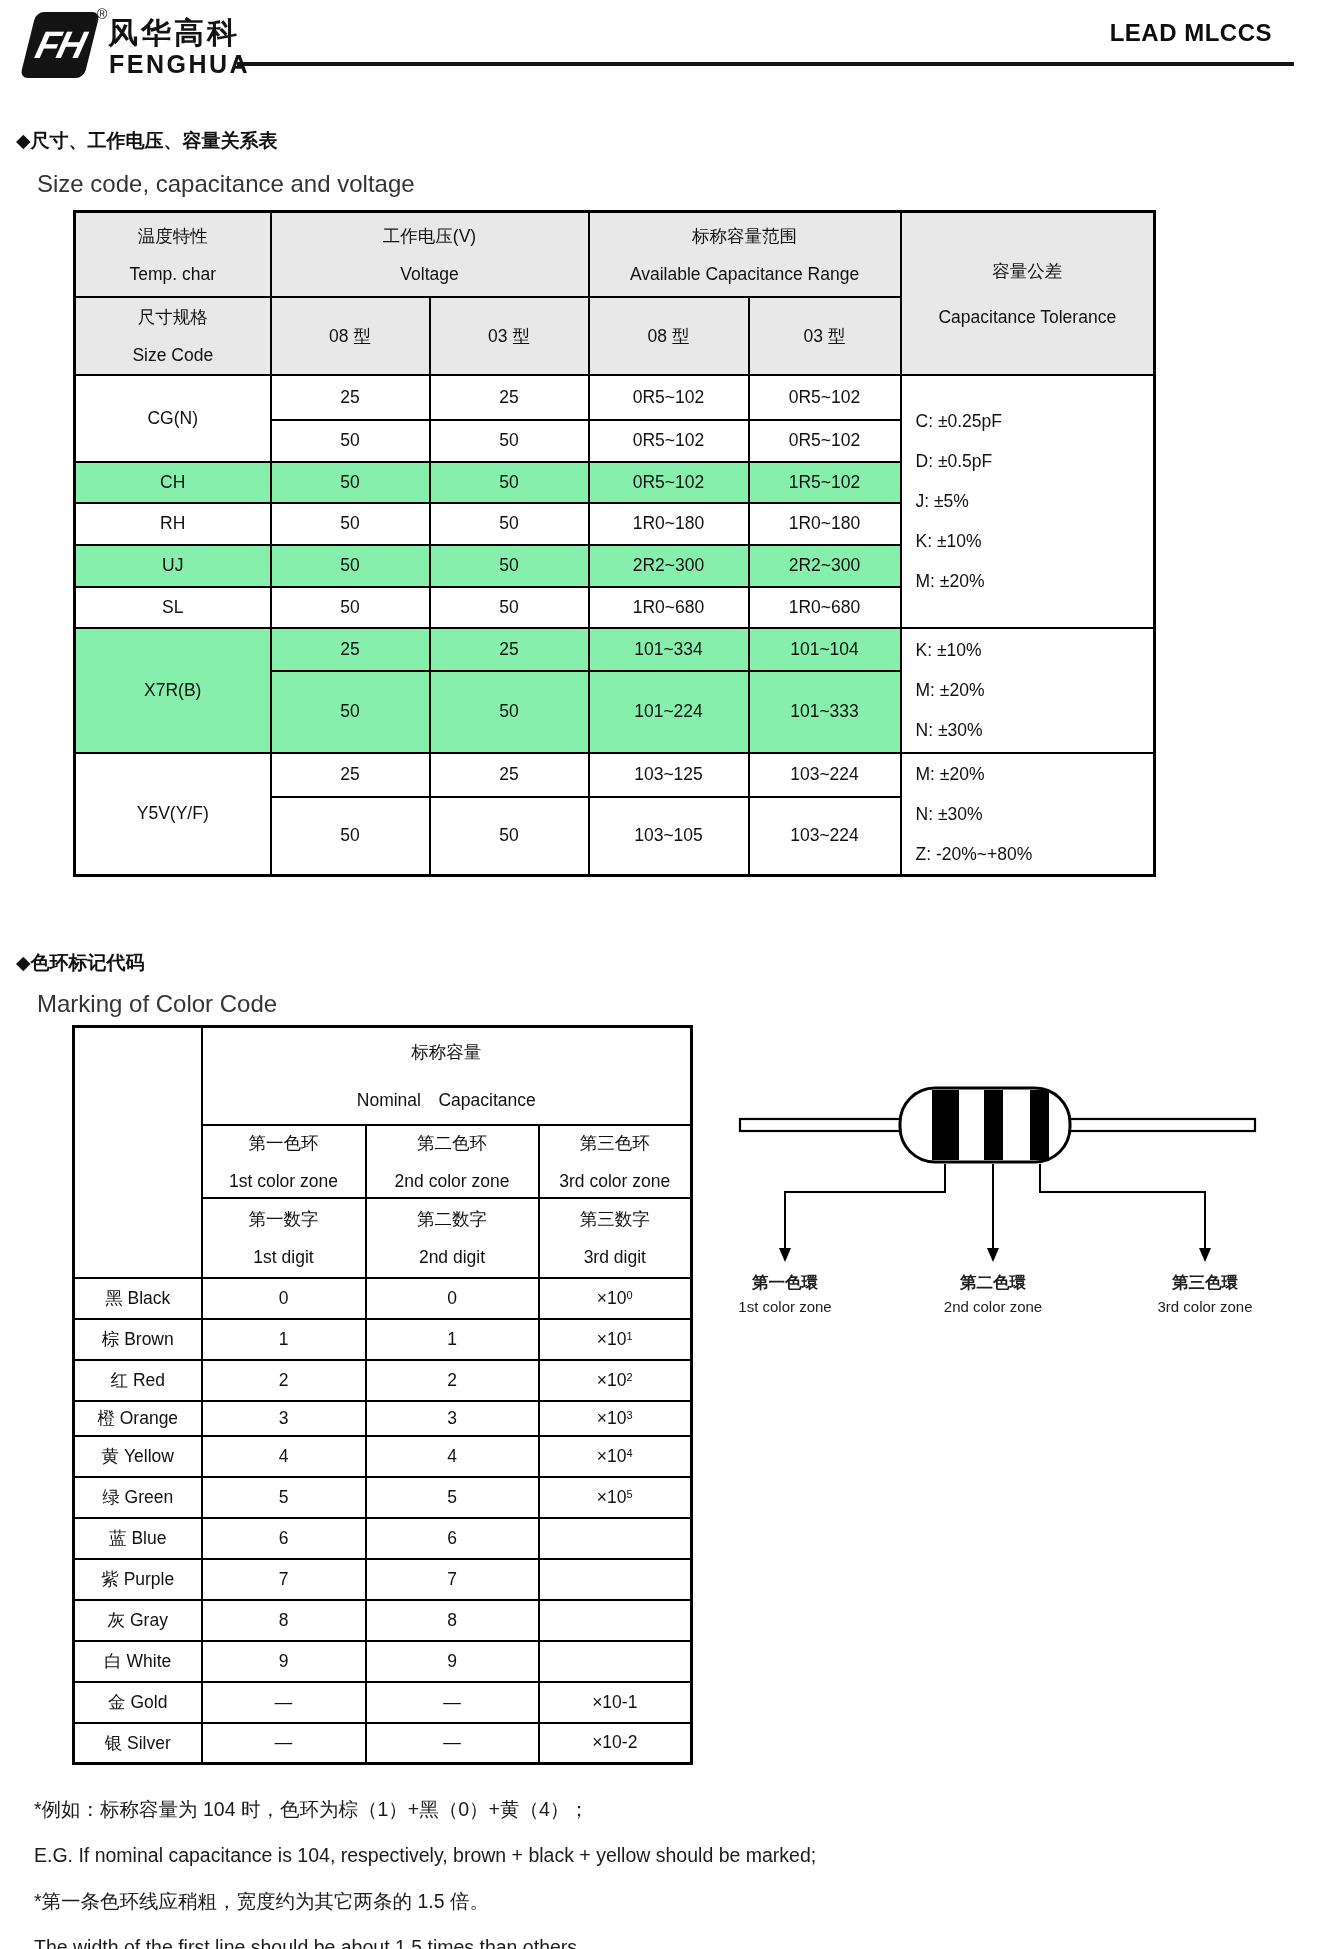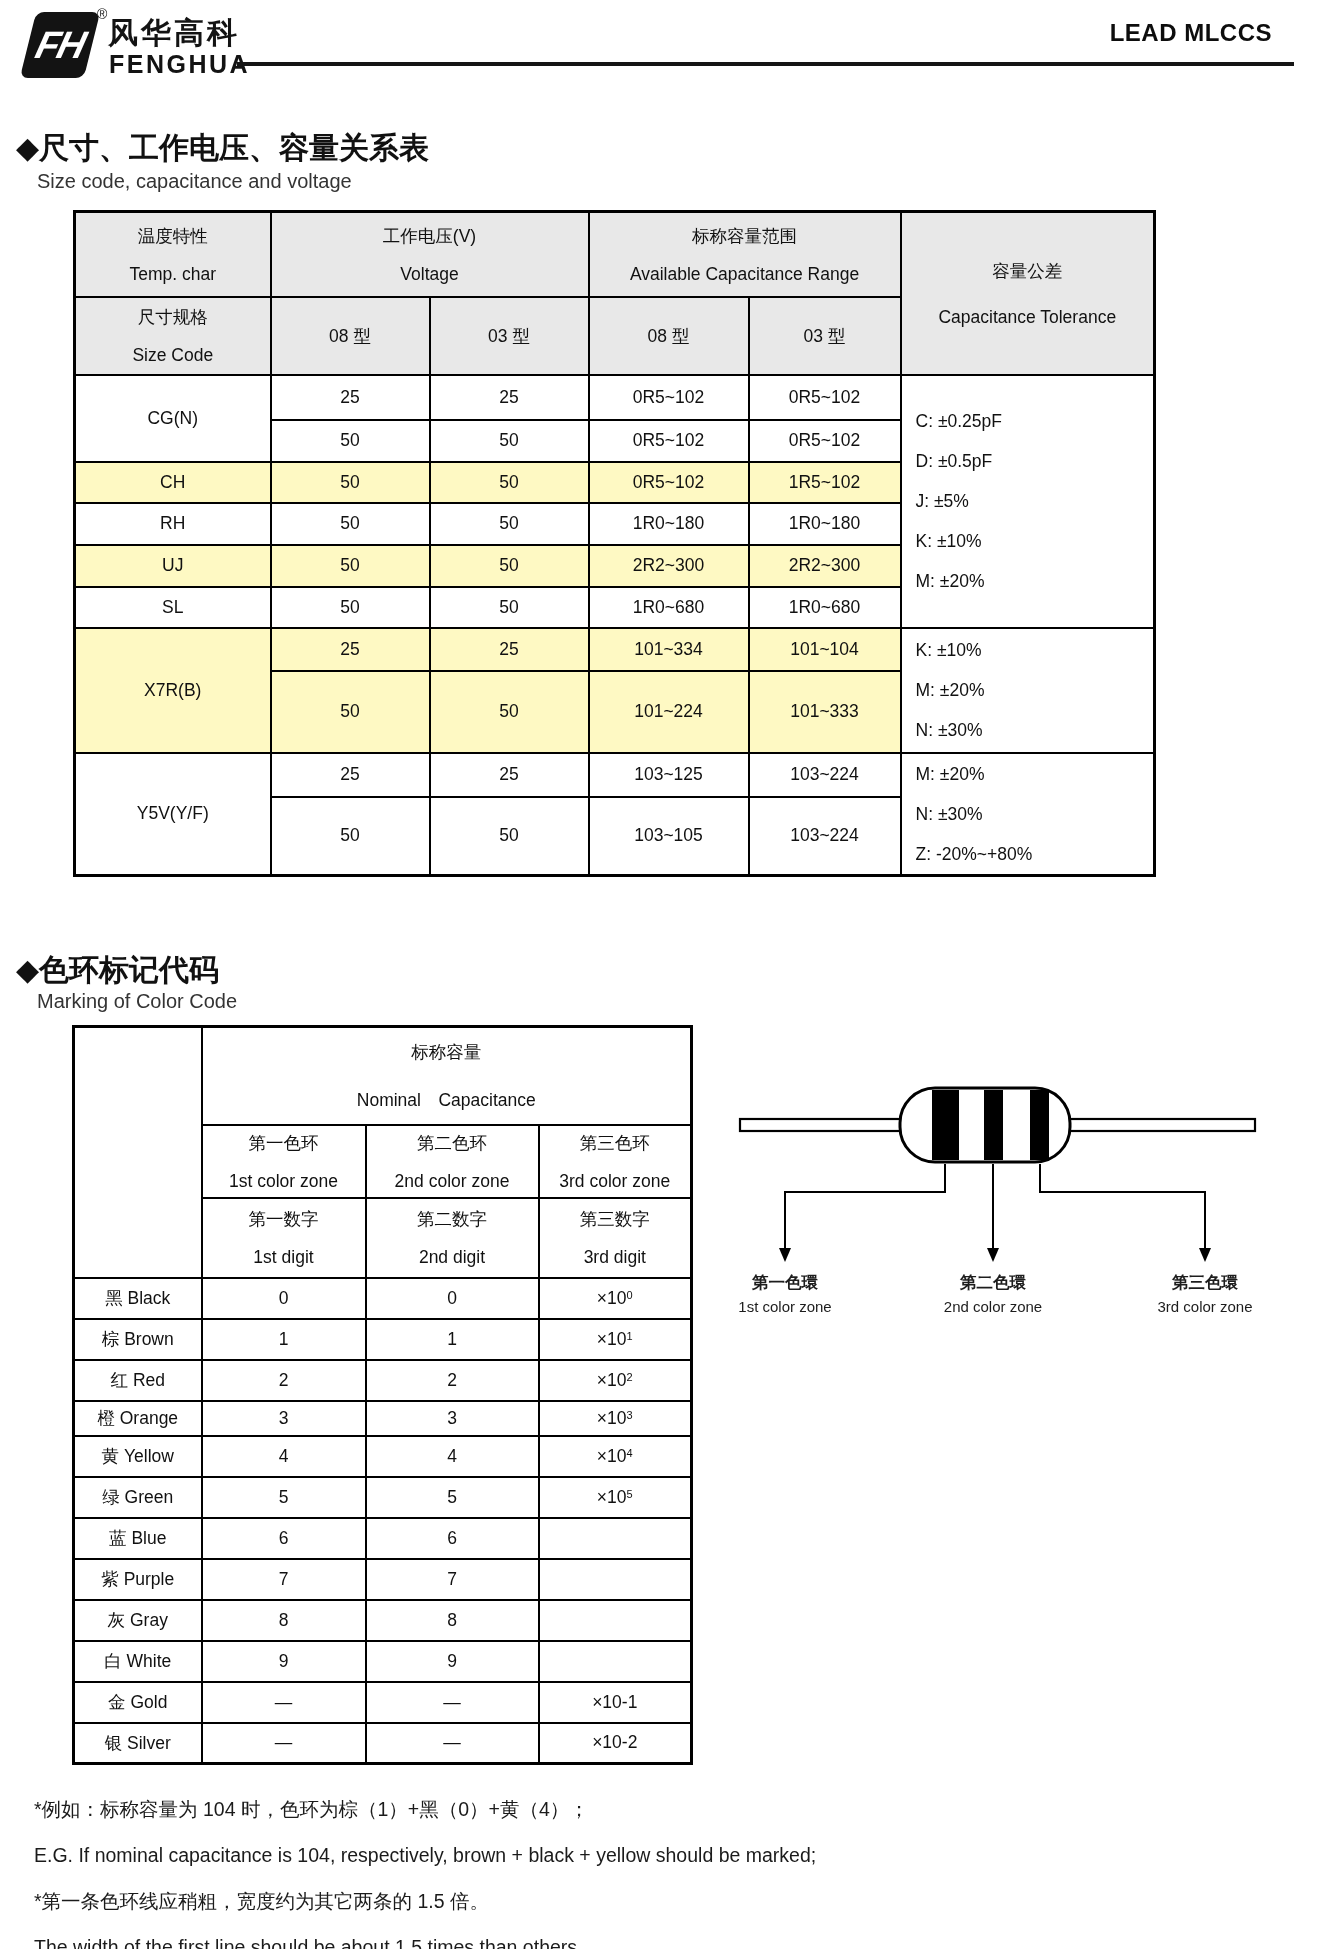--- a/index.html
+++ b/index.html
@@ -10,32 +10,32 @@
   .logo-shape{position:absolute;left:28px;top:12px;width:64px;height:66px;background:#131313;
               transform:skewX(-14deg);border-radius:8px;display:flex;align-items:center;justify-content:center;}
   .logo-fh{color:#fff;font-weight:bold;font-style:italic;font-size:38px;letter-spacing:-2px;}
   .reg{position:absolute;left:97px;top:6px;font-size:14px;color:#131313;}
   .brand-cn{position:absolute;left:108px;top:13px;font-size:30px;font-weight:bold;letter-spacing:3px;color:#131313;white-space:nowrap;}
   .brand-en{position:absolute;left:109px;top:50px;font-size:25px;font-weight:bold;letter-spacing:2.5px;color:#131313;white-space:nowrap;}
   .hrule{position:absolute;left:237px;top:62px;width:1057px;height:4px;background:#151515;}
   .doc-title{position:absolute;top:19px;right:56px;font-size:24px;font-weight:bold;color:#0d0d0d;letter-spacing:0.5px;}
 
   
-  .sec-cn{position:absolute;left:16px;font-size:30px;font-weight:600;color:#111;white-space:nowrap;}
-  .sec-en{position:absolute;left:37px;font-size:20px;color:#343434;white-space:nowrap;}
+  .sec-cn{position:absolute;left:16px;font-size:19px;font-weight:600;color:#111;white-space:nowrap;}
+  .sec-en{position:absolute;left:37px;font-size:24px;color:#343434;white-space:nowrap;}
   #s1cn{top:128px;} #s1en{top:170px;}
   #s2cn{top:950px;} #s2en{top:990px;}
 
   
   table{border-collapse:collapse;table-layout:fixed;}
   th,td{border:2px solid #000;text-align:center;font-weight:normal;font-size:17.5px;color:#111;padding:0;}
   .t1{position:absolute;left:73px;top:210px;width:1080px;border:3px solid #000;}
   .t2{position:absolute;left:72px;top:1025px;width:618px;border:3px solid #000;}
   .hdr{background:#e8e8e8;}
-  tr.shade td{background:#fef9c3;}
+  tr.shade td{background:#86efac;}
   tr.shade td.tol{background:#fff;}
   .lcn{margin-bottom:16px;}
   .lcn.g24{margin-bottom:24px;}
   td.tol{text-align:left;padding-left:14px;background:#fff;}
   td.tol .tln{height:40px;line-height:40px;white-space:nowrap;}
   sup{font-size:11px;line-height:0;vertical-align:5px;}
 
   
   .diagram{position:absolute;left:700px;top:1060px;}
   svg text{font-family:"Liberation Sans","DejaVu Sans",sans-serif;fill:#1d1d1d;}

